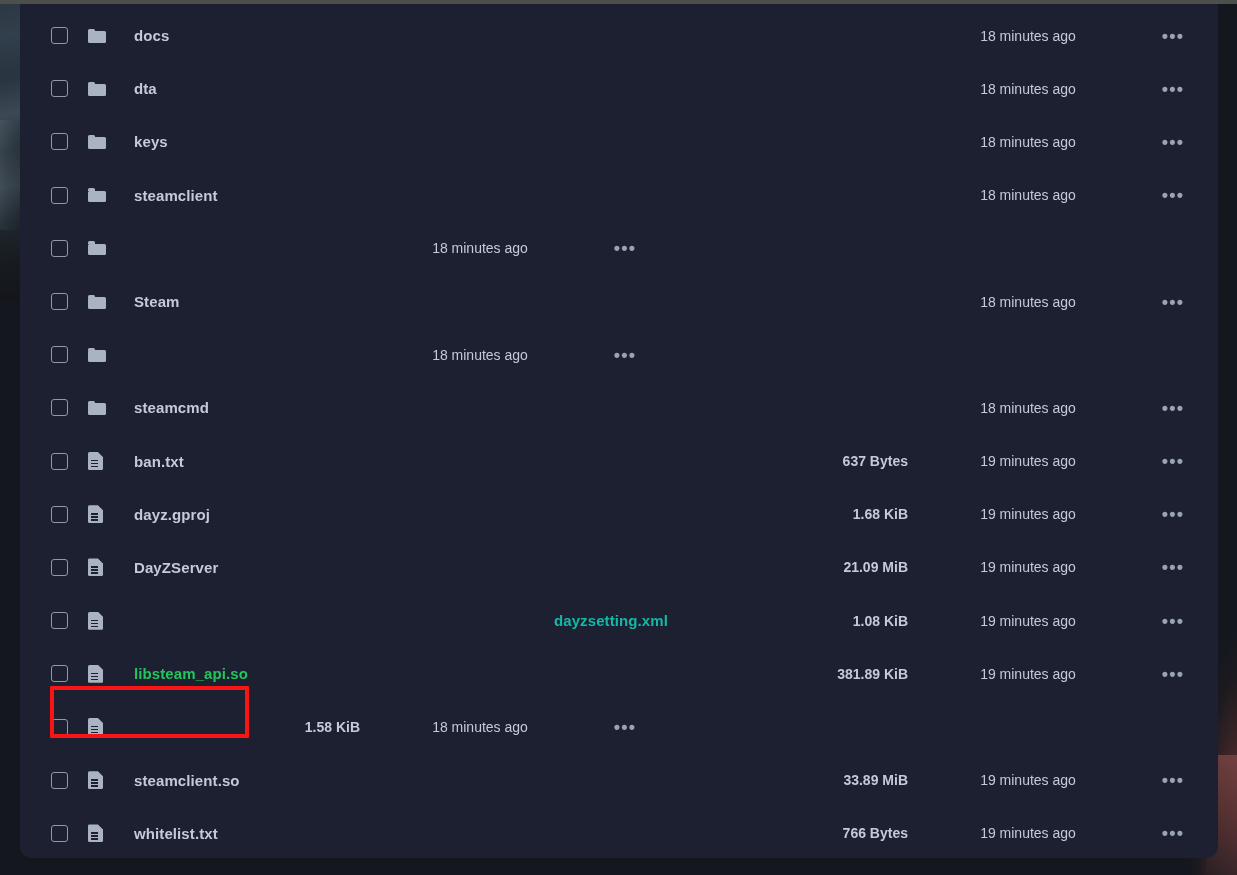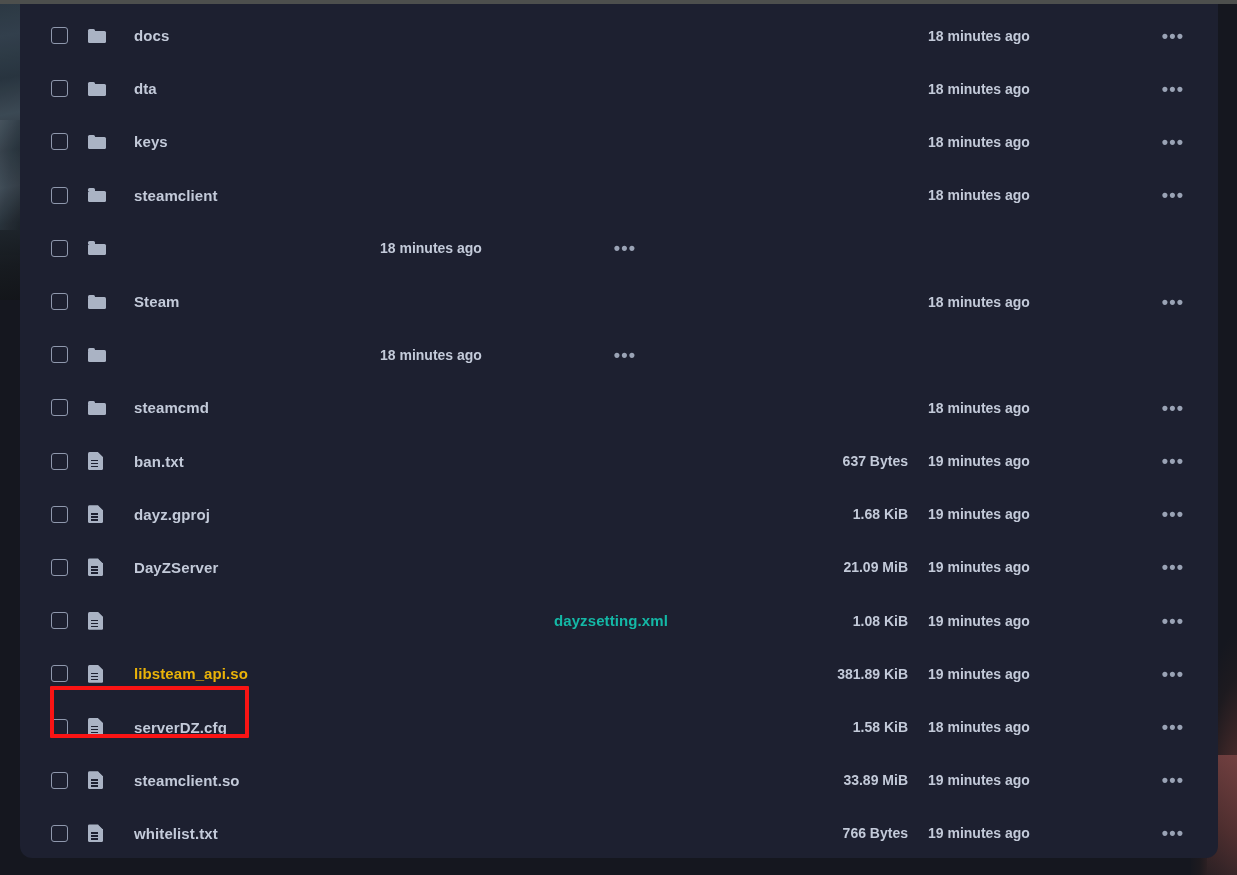--- a/index.html
+++ b/index.html
@@ -150,24 +150,24 @@
     font-size: 14px;
     font-weight: bold;
     padding-right: 20px;
     box-sizing: border-box;
     white-space: nowrap;
   }
 
   .cell-time {
     width: 200px;
     flex: 0 0 200px;
-    text-align: left;
+    text-align: center;
     color: #c3cad9;
     font-size: 14px;
-    font-weight: bold;
+    font-weight: normal;
     padding-right: 0;
     box-sizing: border-box;
     white-space: nowrap;
   }
 
   .cell-menu {
     width: 90px;
     flex: 0 0 90px;
     display: flex;
     align-items: center;
@@ -490,41 +490,40 @@
         </div>
         <div class="cell-icon">
           <div class="icon-file">
             <div class="sheet"></div>
             <div class="fold" style="background: rgb(29, 32, 48);"></div>
             <div class="line l1" style="background: rgb(29, 32, 48);"></div>
             <div class="line l2" style="background: rgb(29, 32, 48);"></div>
             <div class="line l3" style="background: rgb(29, 32, 48);"></div>
           </div>
         </div>
-        <div class="cell-name" style="color: #eab308;">libsteam_api.so</div>
+        <div class="cell-name" style="color: #22c55e;">libsteam_api.so</div>
         <div class="cell-size" style="color: rgb(195, 202, 217);">381.89 KiB</div>
         <div class="cell-time" style="color: rgb(195, 202, 217);">19 minutes ago</div>
         <div class="cell-menu">
           <span class="dots">•••</span>
         </div>
       </div>
       <div class="file-row">
         <div class="cell-check">
           <div class="checkbox"></div>
         </div>
         <div class="cell-icon">
           <div class="icon-file">
             <div class="sheet"></div>
             <div class="fold" style="background: rgb(29, 32, 48);"></div>
             <div class="line l1" style="background: rgb(29, 32, 48);"></div>
             <div class="line l2" style="background: rgb(29, 32, 48);"></div>
             <div class="line l3" style="background: rgb(29, 32, 48);"></div>
           </div>
         </div>
-        <div class="cell-name" style="color: rgb(195, 202, 217);">serverDZ.cfg</div>
         <div class="cell-size" style="color: rgb(195, 202, 217);">1.58 KiB</div>
         <div class="cell-time" style="color: rgb(195, 202, 217);">18 minutes ago</div>
         <div class="cell-menu">
           <span class="dots">•••</span>
         </div>
       </div>
       <div class="file-row">
         <div class="cell-check">
           <div class="checkbox"></div>
         </div>

